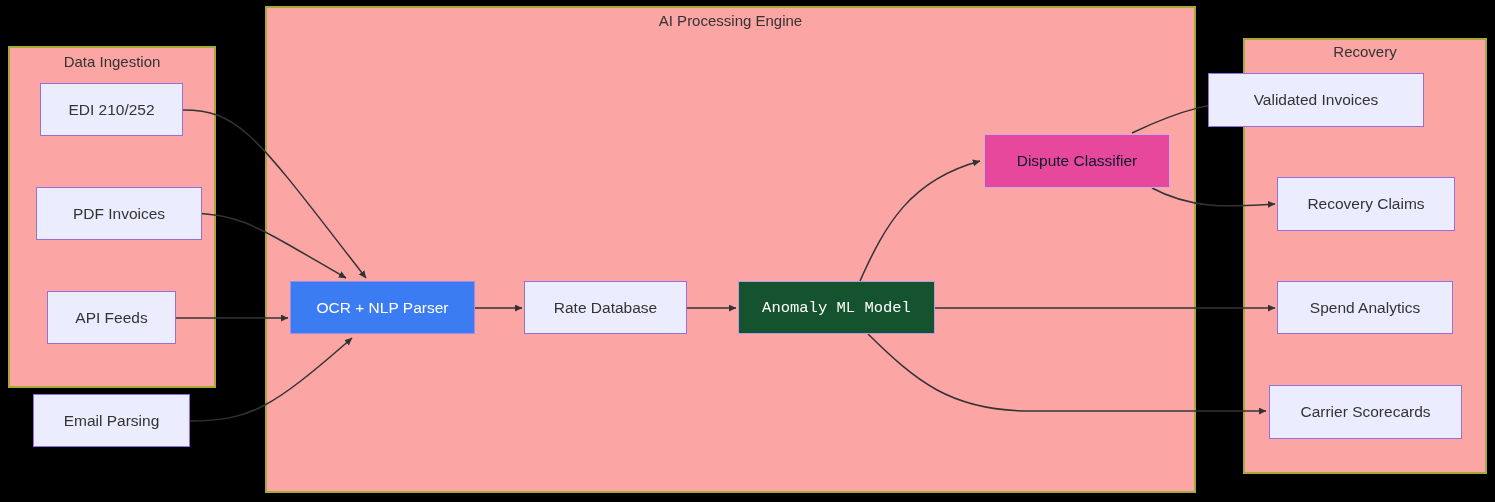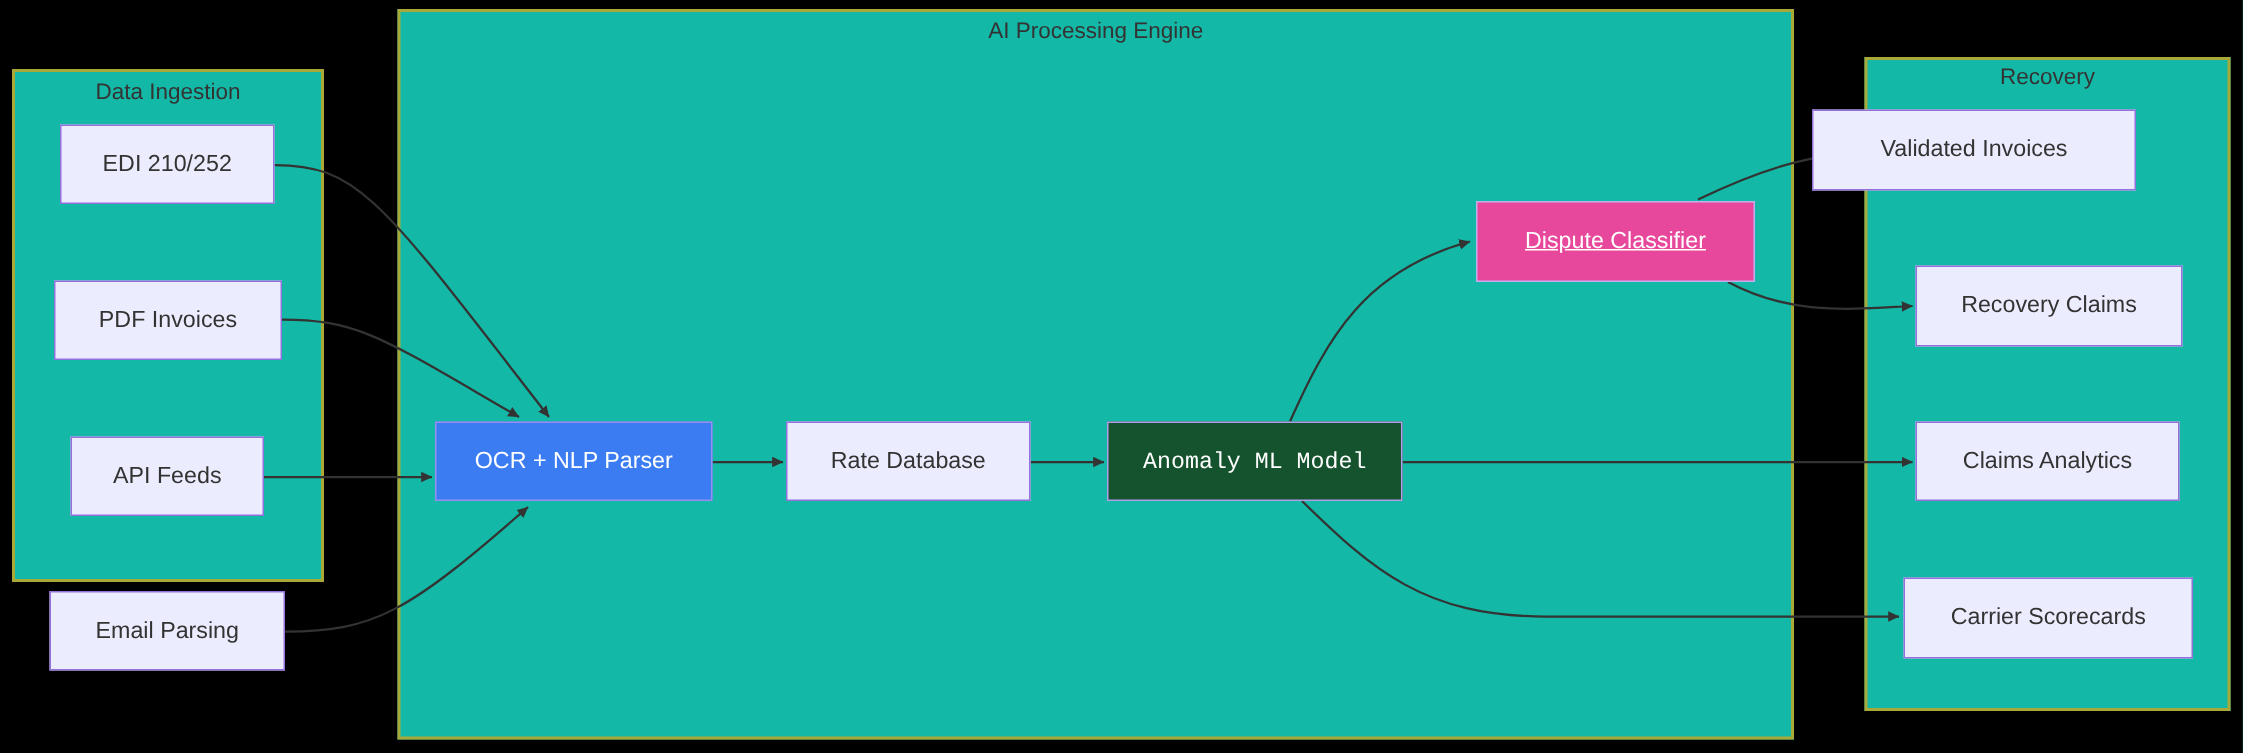--- a/index.html
+++ b/index.html
@@ -1,34 +1,34 @@
 <!DOCTYPE html>
 <html><head>
 <meta charset="utf-8">
 <style>
   html,body{margin:0;padding:0;background:#000;}
   .stage{
     position:relative;width:1495px;height:502px;background:#000;
     font-family:"Liberation Sans",sans-serif;color:#333;overflow:hidden;
   }
   .cluster{
-    position:absolute;background:#14b8a6;border:2px solid #a9a939;box-sizing:border-box;
+    position:absolute;background:#fca5a5;border:2px solid #a9a939;box-sizing:border-box;
   }
   .cluster-title{
     position:absolute;left:0;right:0;text-align:center;font-size:15px;color:#333;
   }
   .edge-layer{position:absolute;left:0;top:0;z-index:2;}
   .node{
     position:absolute;background:#ececff;border:1px solid #9370db;box-sizing:border-box;
     display:flex;align-items:center;justify-content:center;
     font-size:15.5px;color:#333;z-index:3;text-align:center;white-space:nowrap;
   }
   .node.accent-blue{background:#3b7cf2;border-color:#9b8df0;color:#fff;}
   .node.accent-purple{background:#14532d;border-color:#b49ce8;color:#fff;font-family:Liberation Mono, monospace;}
-  .node.accent-pink{background:#e8489b;border-color:#c3aeee;color:#ffffff;text-decoration:underline;}
+  .node.accent-pink{background:#e8489b;border-color:#c3aeee;color:#0f172a;}
 </style>
 </head>
 <body>
 
 <div class="stage">
 
   <div class="cluster" style="left:8px;top:46px;width:208px;height:342px">
     <div class="cluster-title" style="top:5px">Data Ingestion</div>
   </div>
 
@@ -57,21 +57,21 @@
       <path d="M935,308 L1275,308" marker-end="url(#arrow)"></path>
       <path d="M868,334 C915,380 950,411 1030,411 L1266,411" marker-end="url(#arrow)"></path>
       <path d="M1132,133 C1180,110 1215,100 1268,100" marker-end="url(#arrow)"></path>
       <path d="M1152,188 C1195,211 1235,206 1275,204" marker-end="url(#arrow)"></path>
     </g>
   </svg>
 
   <div class="node" style="left:40px;top:83px;width:143px;height:53px">
     <span>EDI 210/252</span>
   </div>
-  <div class="node" style="left:36px;top:187px;width:152px;height:53px">
+  <div class="node" style="left:36px;top:187px;width:166px;height:53px">
     <span>PDF Invoices</span>
   </div>
   <div class="node" style="left:47px;top:291px;width:129px;height:53px">
     <span>API Feeds</span>
   </div>
   <div class="node" style="left:33px;top:394px;width:157px;height:53px">
     <span>Email Parsing</span>
   </div>
 
   <div class="node accent-blue" style="left:290px;top:281px;width:185px;height:53px">
@@ -87,19 +87,19 @@
     <span>Dispute Classifier</span>
   </div>
 
   <div class="node" style="left:1208px;top:73px;width:216px;height:54px">
     <span>Validated Invoices</span>
   </div>
   <div class="node" style="left:1277px;top:177px;width:178px;height:54px">
     <span>Recovery Claims</span>
   </div>
   <div class="node" style="left:1277px;top:281px;width:176px;height:53px">
-    <span>Claims Analytics</span>
+    <span>Spend Analytics</span>
   </div>
   <div class="node" style="left:1269px;top:385px;width:193px;height:54px">
     <span>Carrier Scorecards</span>
   </div>
 
 </div>
 
 </body></html>

